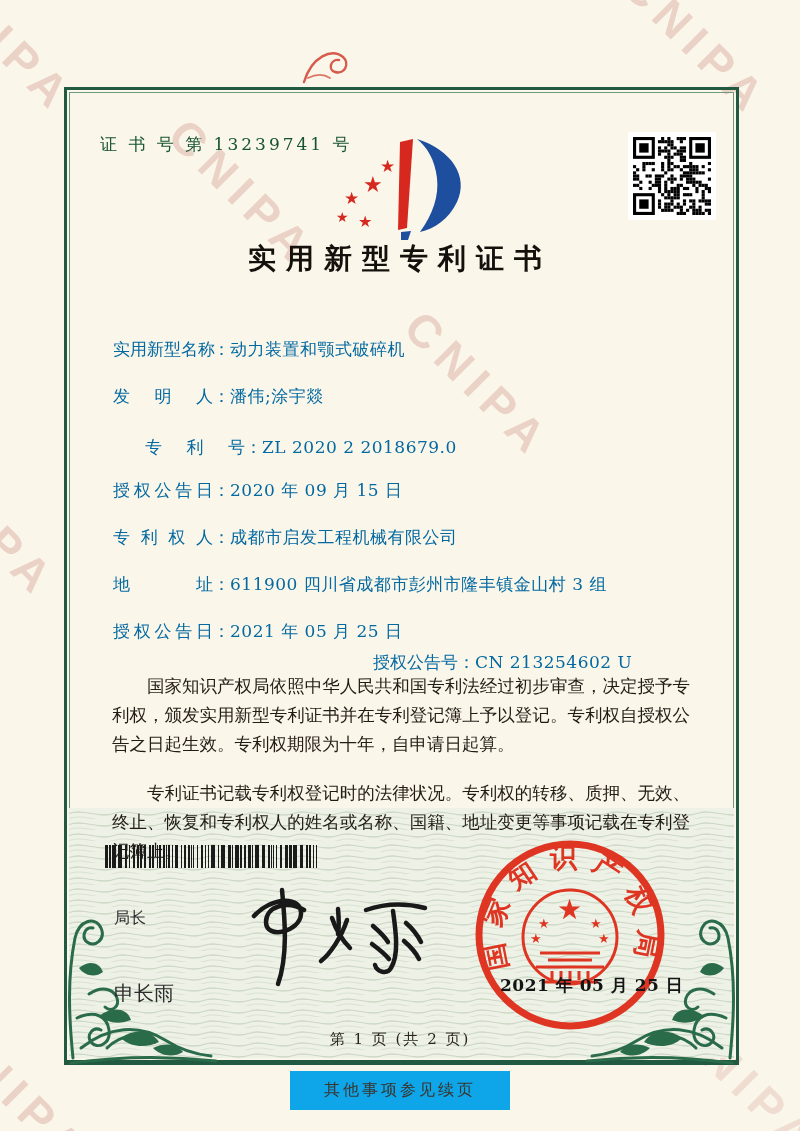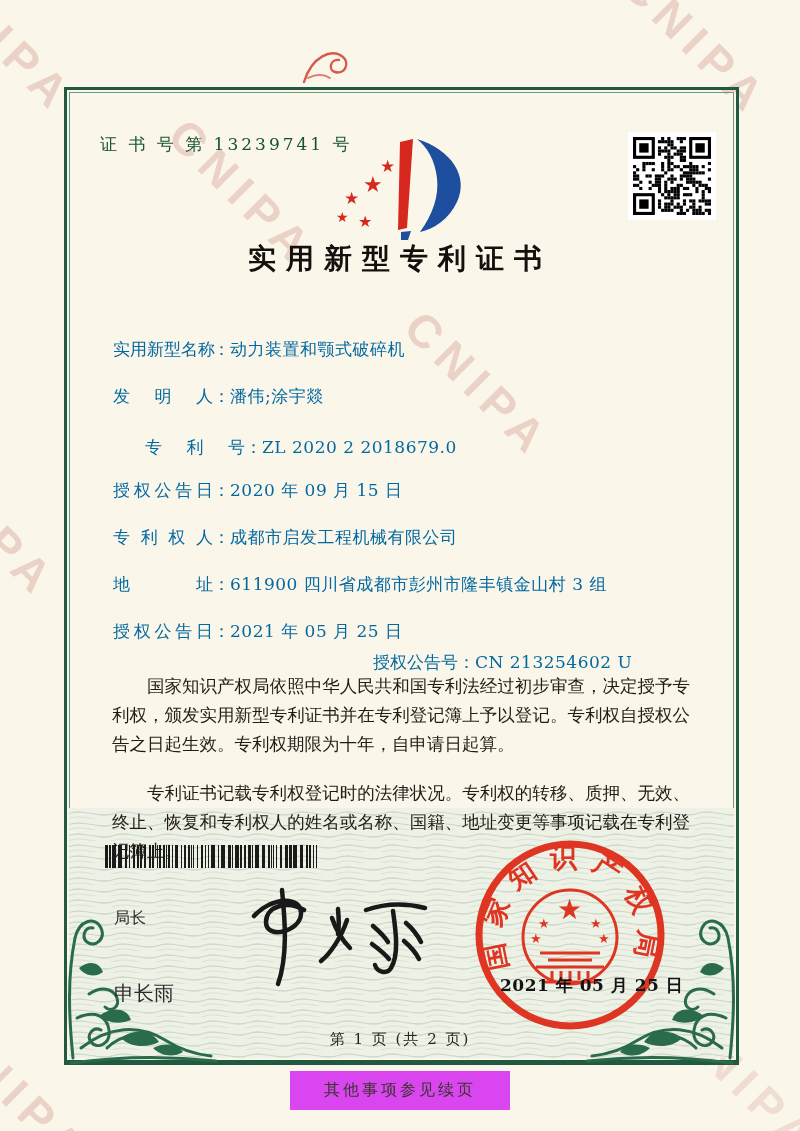--- a/index.html
+++ b/index.html
@@ -84,21 +84,21 @@
     font-size:17px; font-weight:bold; color:#141414; letter-spacing:0.5px;
     white-space:nowrap;
   }
 
   .page-info {
     position:absolute; left:0; top:1030px; width:100%;
     text-align:center; font-size:15px; letter-spacing:2px; color:#2a241d;
   }
   .continuation {
     position:absolute; left:50%; top:1071px; transform:translateX(-50%);
-    background:#d946ef; padding:9px 34px;
+    background:#0ea5e9; padding:9px 34px;
     font-size:16px; letter-spacing:3px; color:#3a342c; white-space:nowrap;text-align:right;
   }
   .red-flourish { position:absolute; left:300px; top:44px; width:50px; height:44px; }
 </style>
 </head>
 <body>
 
 <div class="wm" style="left:-45px;top:-45px;">CNIPA</div>
 <div class="wm" style="left:196px;top:108px;">CNIPA</div>
 <div class="wm" style="left:650px;top:-42px;">CNIPA</div>

